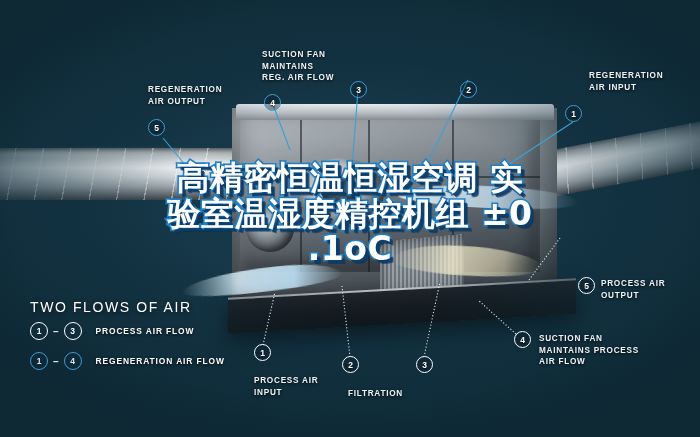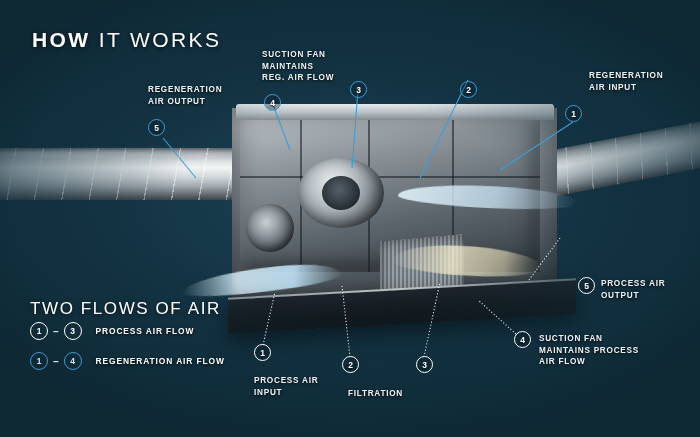--- a/index.html
+++ b/index.html
@@ -192,21 +192,21 @@
     position:absolute; left:32px; top:28px;
     font-size:21px; letter-spacing:2.4px; color:#ffffff;
     font-weight:300;
     text-shadow:0 1px 4px rgba(0,0,0,.6);
   }
   .how-title b { font-weight:700; }
 
   
   .legend-title {
     position:absolute; left:30px; top:299px;
-    font-size:17px; letter-spacing:1.6px; color:#ffffff; font-weight:400;
+    font-size:14px; letter-spacing:1.6px; color:#ffffff; font-weight:400;
     text-shadow:0 1px 4px rgba(0,0,0,.6);
   }
   .legend-row { position:absolute; display:flex; align-items:center; gap:5px; }
   .legend-row .dash { color:#dfe7ec; font-size:10px; font-weight:700; }
   .legend-row .ltext {
     color:#ffffff; font-size:8.4px; font-weight:700; letter-spacing:.9px;
     margin-left:9px; text-transform:uppercase;
     text-shadow:0 1px 3px rgba(0,0,0,.8);
   }
   .lbadge {
@@ -280,24 +280,20 @@
 
     <g stroke="#e7eef3" stroke-width="1.1" fill="none" stroke-dasharray="1.1 2.1">
       <path d="M263,345 L275,292"></path>
       <path d="M350,357 L342,286"></path>
       <path d="M424,357 L440,282"></path>
       <path d="M516,334 L478,300"></path>
       <path d="M529,280 L560,238"></path>
     </g>
   </svg>
 
-  <div class="how-title">
-    <b>HOW</b>
-    <span>IT WORKS</span>
-  </div>
 
   <div class="lbl" style="left:148px; top:84px;">REGENERATION
 AIR OUTPUT</div>
   <div class="badge blue" style="left:148px; top:119px;">5</div>
 
   <div class="lbl" style="left:262px; top:49px;">SUCTION FAN
 MAINTAINS
 REG. AIR FLOW</div>
   <div class="badge blue" style="left:264px; top:94px;">4</div>
 
@@ -336,14 +332,19 @@
     <span class="ltext">PROCESS AIR FLOW</span>
   </div>
 
   <div class="legend-row" style="left:30px; top:352px;">
     <span class="lbadge blue">1</span>
     <span class="dash">–</span>
     <span class="lbadge blue">4</span>
     <span class="ltext">REGENERATION AIR FLOW</span>
   </div>
 
+  <div class="cn-overlay">
+    <div class="cn-line">高精密恒温恒湿空调 实</div>
+    <div class="cn-line">验室温湿度精控机组 ±0</div>
+    <div class="cn-line">.1oC</div>
+  </div>
 
 </div>
 
 </body></html>

